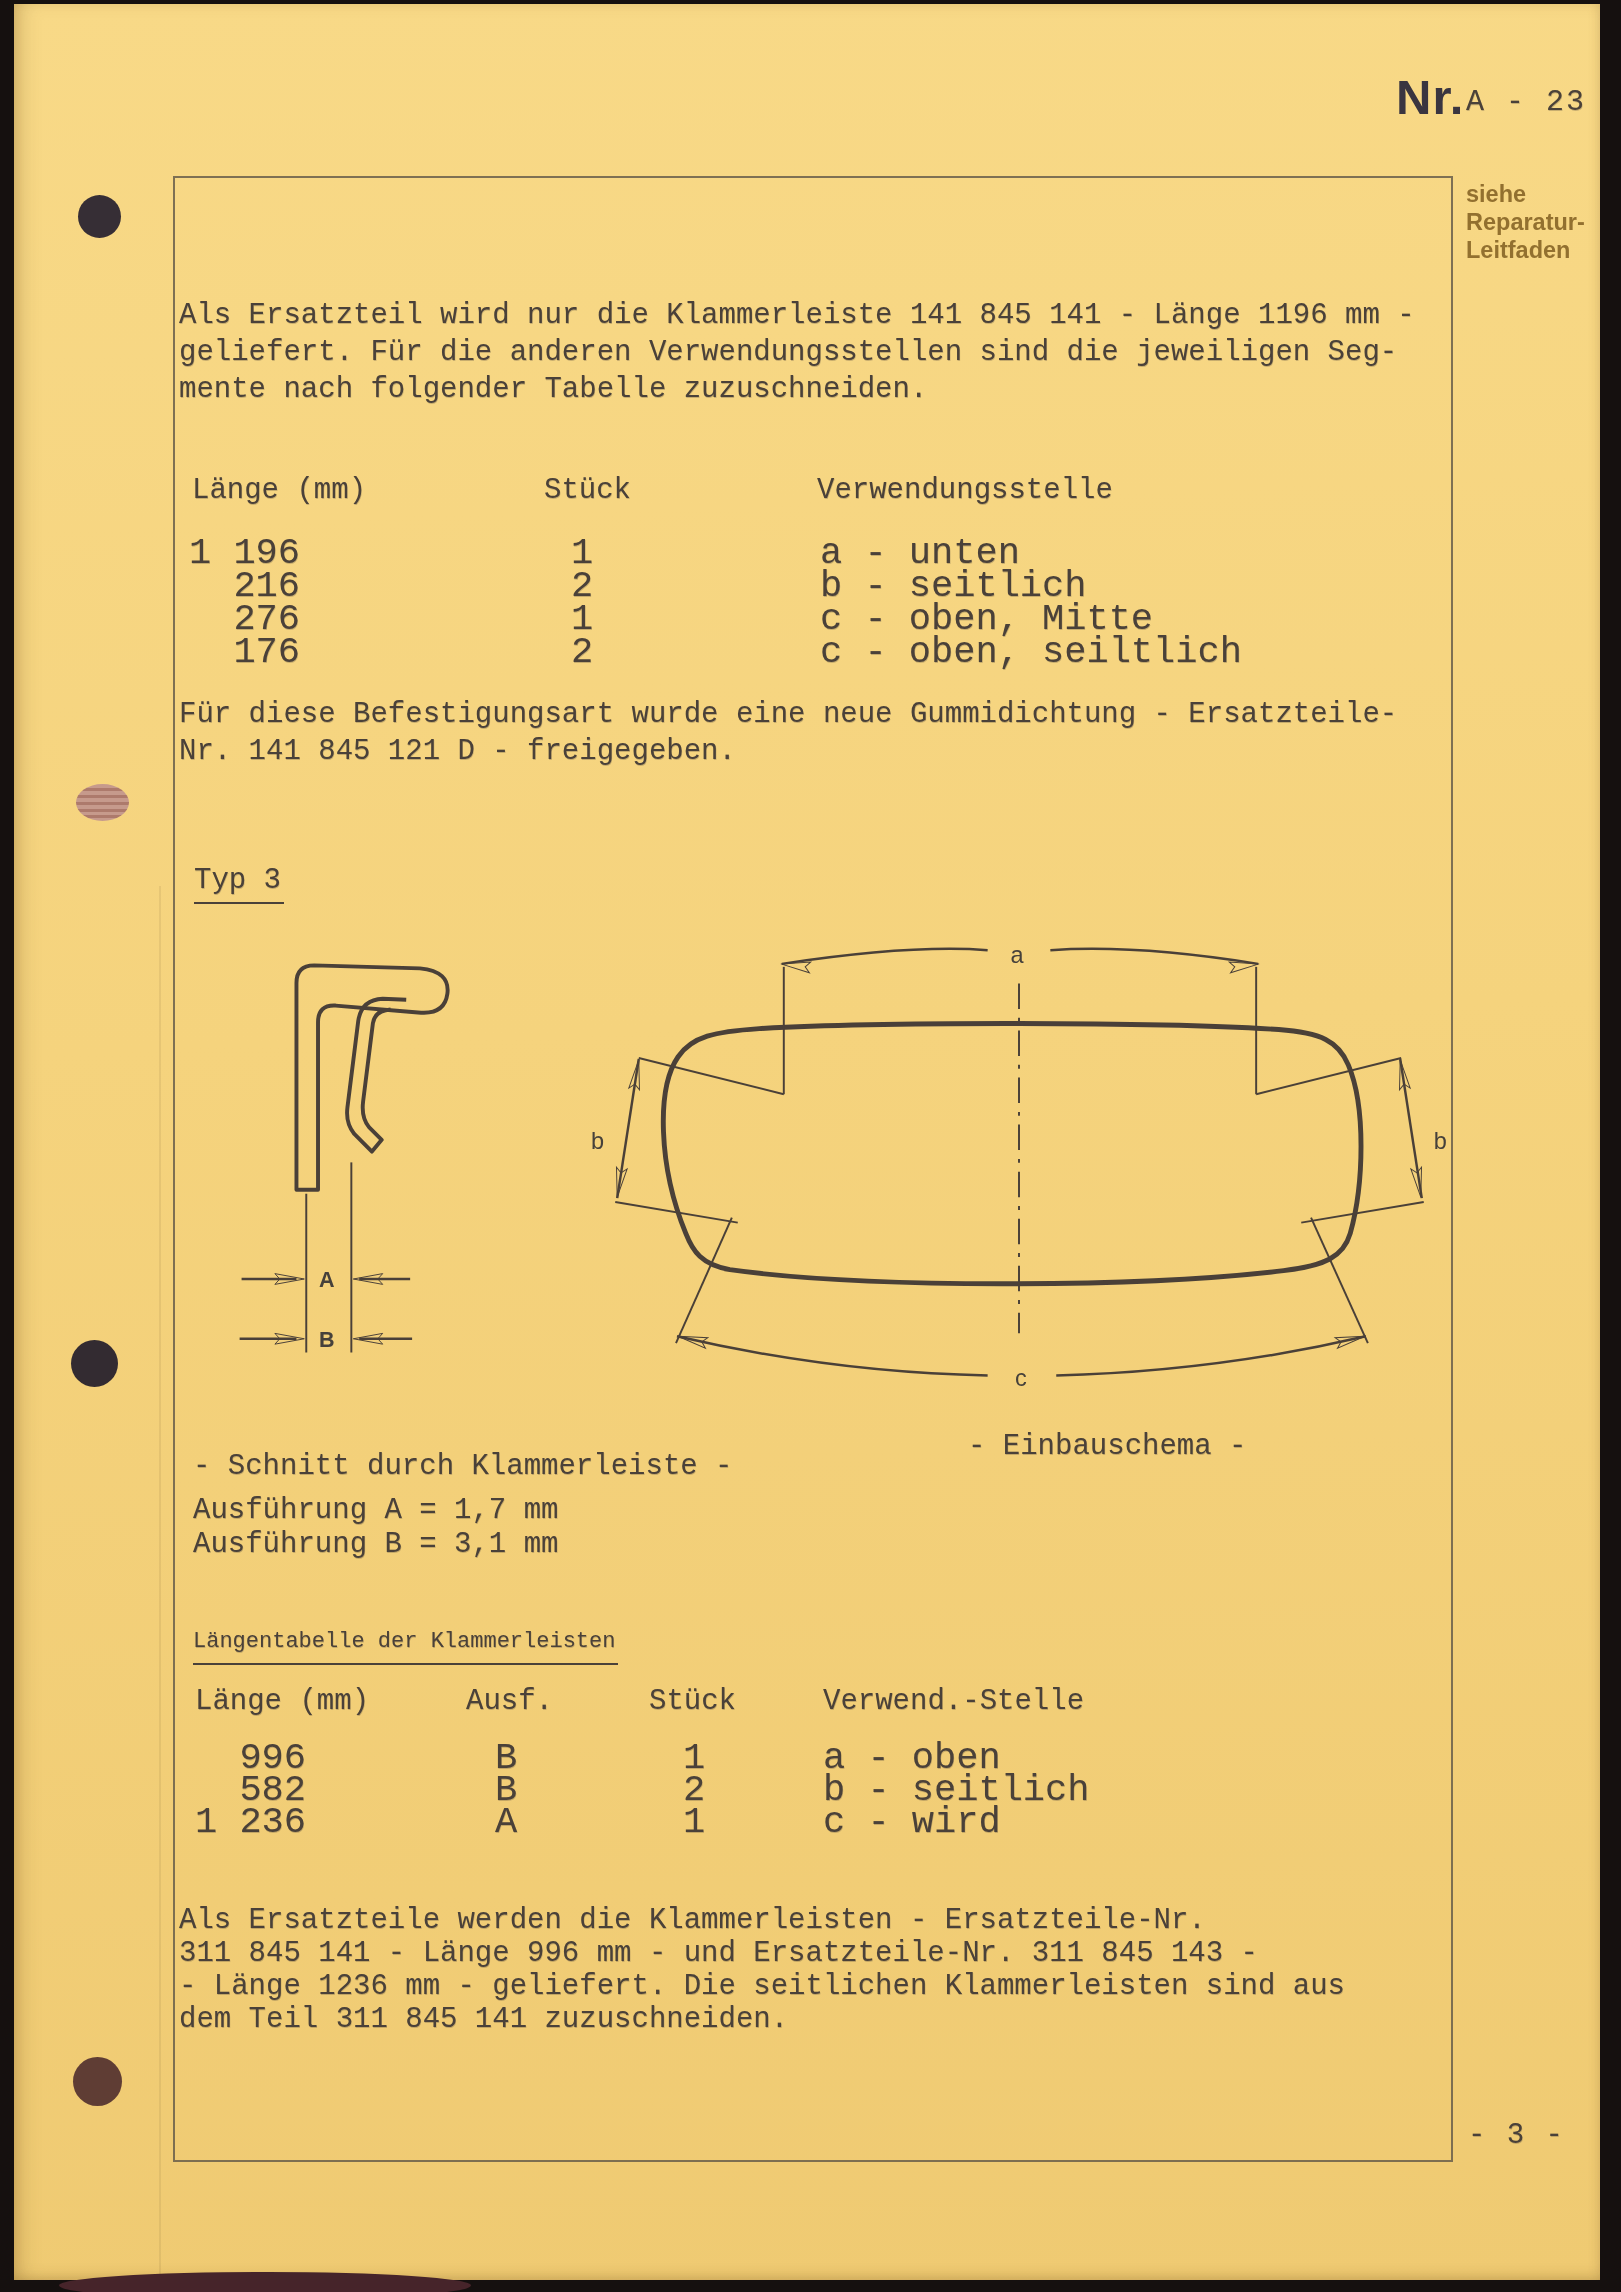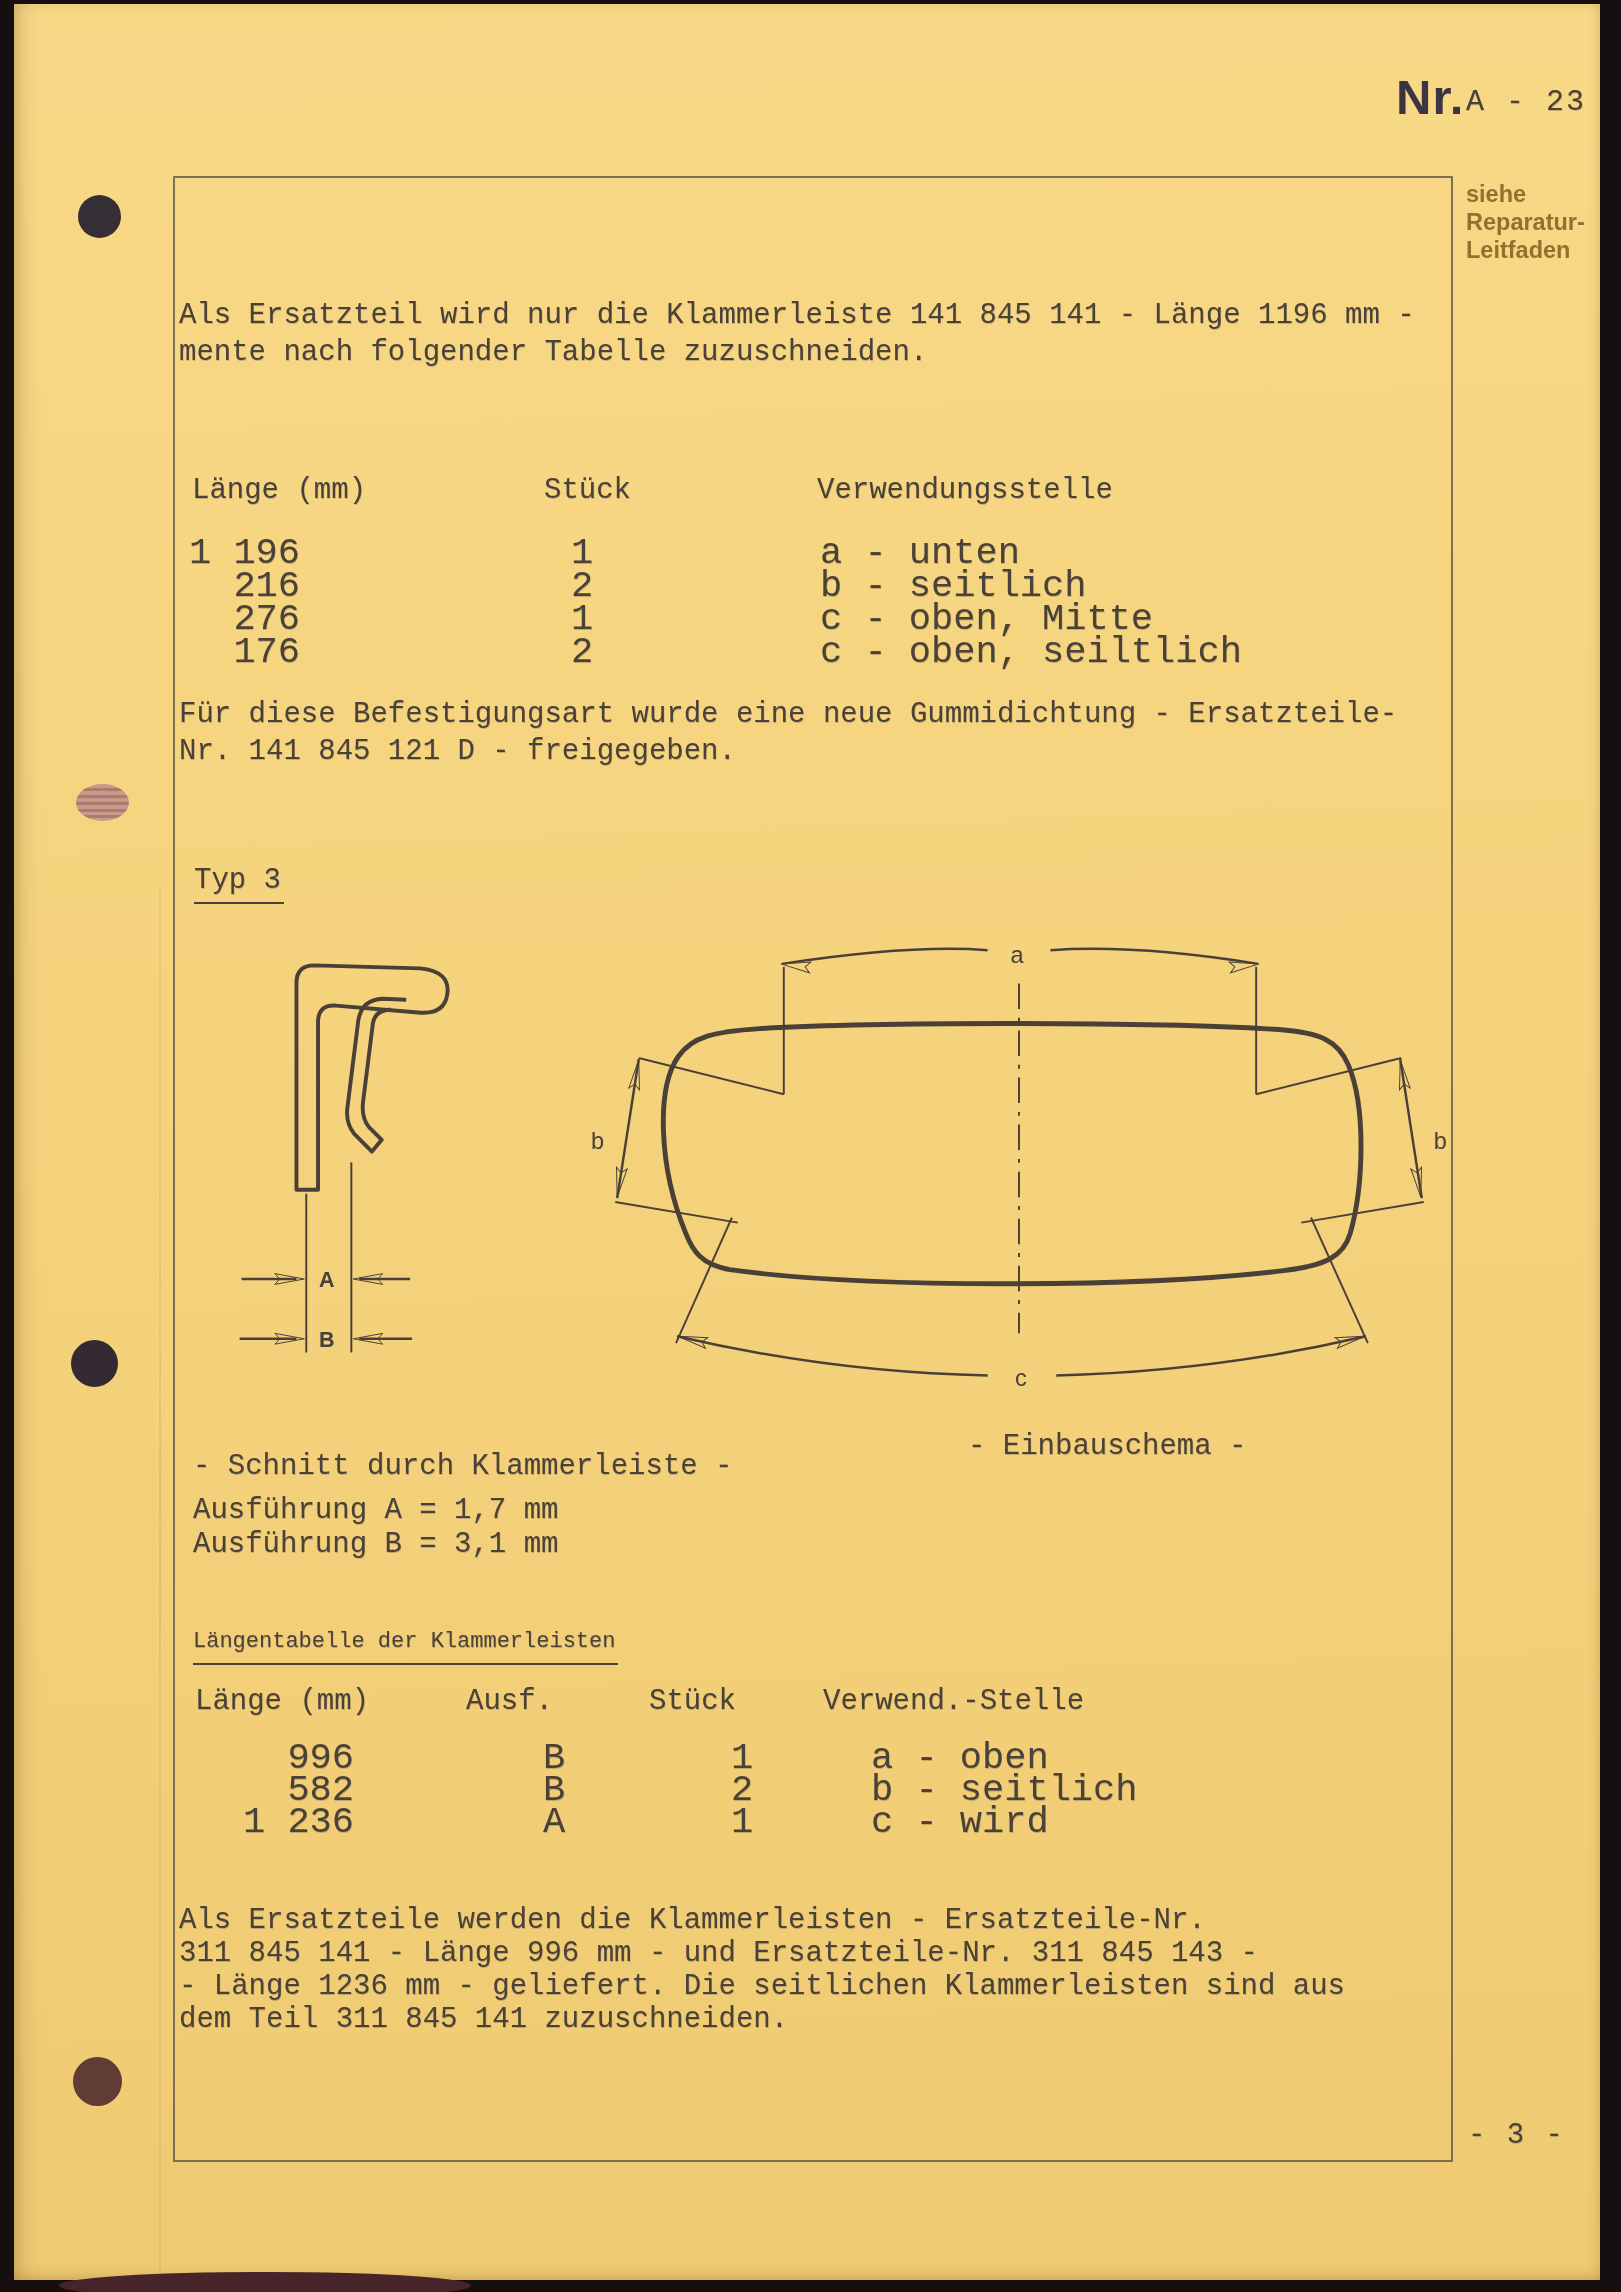--- a/index.html
+++ b/index.html
@@ -28,21 +28,21 @@
   #doc-no{left:1466px;top:84px;font-size:30px;letter-spacing:2px;}
   #margin-note{left:1466px;top:180px;font-size:23.5px;font-weight:bold;line-height:28px;color:#92702f;}
   #para1{left:179px;top:297px;}
   #para2{left:179px;top:696px;}
   #para3{left:179px;top:1904px;}
   #para3 .pline{line-height:33px;}
   .thead{font-size:29px;white-space:pre;color:#4a4139;text-shadow:0.5px 0.5px 0 rgba(74,65,57,.28);}
   #t1-rows{left:189px;top:532px;width:1255px;}
   #t1-rows .trow{position:relative;height:33px;}
   #t1-rows .tc0{left:0;}    #t1-rows .tc1{left:382px;} #t1-rows .tc2{left:631px;}
-  #t2-rows{left:195px;top:1737px;width:1255px;margin-left:48px;}
+  #t2-rows{left:195px;top:1737px;width:1255px;}
   #t2-rows .trow{position:relative;height:32px;}
   #t2-rows .tc0{left:0;} #t2-rows .tc1{left:300px;} #t2-rows .tc2{left:488px;} #t2-rows .tc3{left:628px;}
   .tc{position:absolute;top:0;font-size:37px;white-space:pre;color:#4a4139;
       text-shadow:0.5px 0.5px 0 rgba(74,65,57,.28);}
   .underlined{border-bottom:2.5px solid #4a4139;padding-bottom:2.9px;display:inline-block;padding-right:2.9px;text-align:center;}
   #typ-heading{left:194px;top:862px;font-size:29px;}
   #caption-left{left:193px;top:1428px;margin-top:20px;}
   #caption-right{left:968px;top:1428px;}
   #ausfuehrung{left:193px;top:1494px;}
   #ausfuehrung .pline{line-height:34px;}
@@ -77,21 +77,21 @@
 <div class="abs mono tw" id="doc-no">A - 23</div>
 
 <div class="abs sans" id="margin-note">
     <div class="pline">siehe</div>
     <div class="pline">Reparatur-</div>
     <div class="pline">Leitfaden</div>
   </div>
 
 <div id="frame"></div>
 
-<div class="abs tw" id="para1"><div class="pline">Als Ersatzteil wird nur die Klammerleiste 141 845 141 - Länge 1196 mm -</div><div class="pline">mente nach folgender Tabelle zuzuschneiden.</div></div>
+<div class="abs tw" id="para1"><div class="pline">Als Ersatzteil wird nur die Klammerleiste 141 845 141 - Länge 1196 mm -</div><div class="pline">geliefert. Für die anderen Verwendungsstellen sind die jeweiligen Seg-</div><div class="pline">mente nach folgender Tabelle zuzuschneiden.</div></div>
 
 <div class="abs thead" style="left:192px;top:474px;">Länge (mm)</div>
 <div class="abs thead" style="left:544px;top:474px;">Stück</div>
 <div class="abs thead" style="left:817px;top:474px;">Verwendungsstelle</div>
 <div class="abs" id="t1-rows">
     <div class="trow">
       <span class="tc tc0">1 196</span>
       <span class="tc tc1">1</span>
       <span class="tc tc2">a - unten</span>
     </div>

